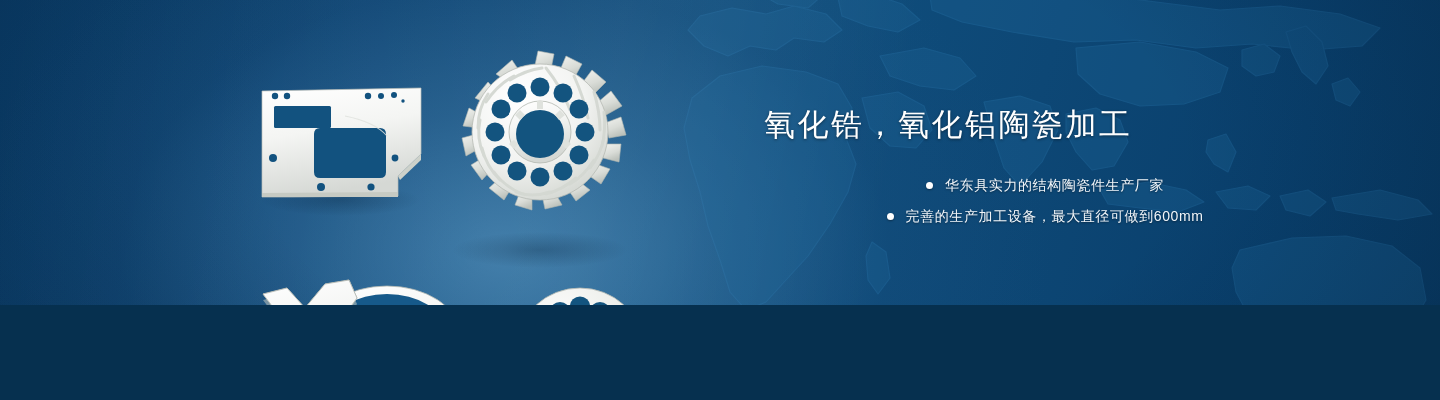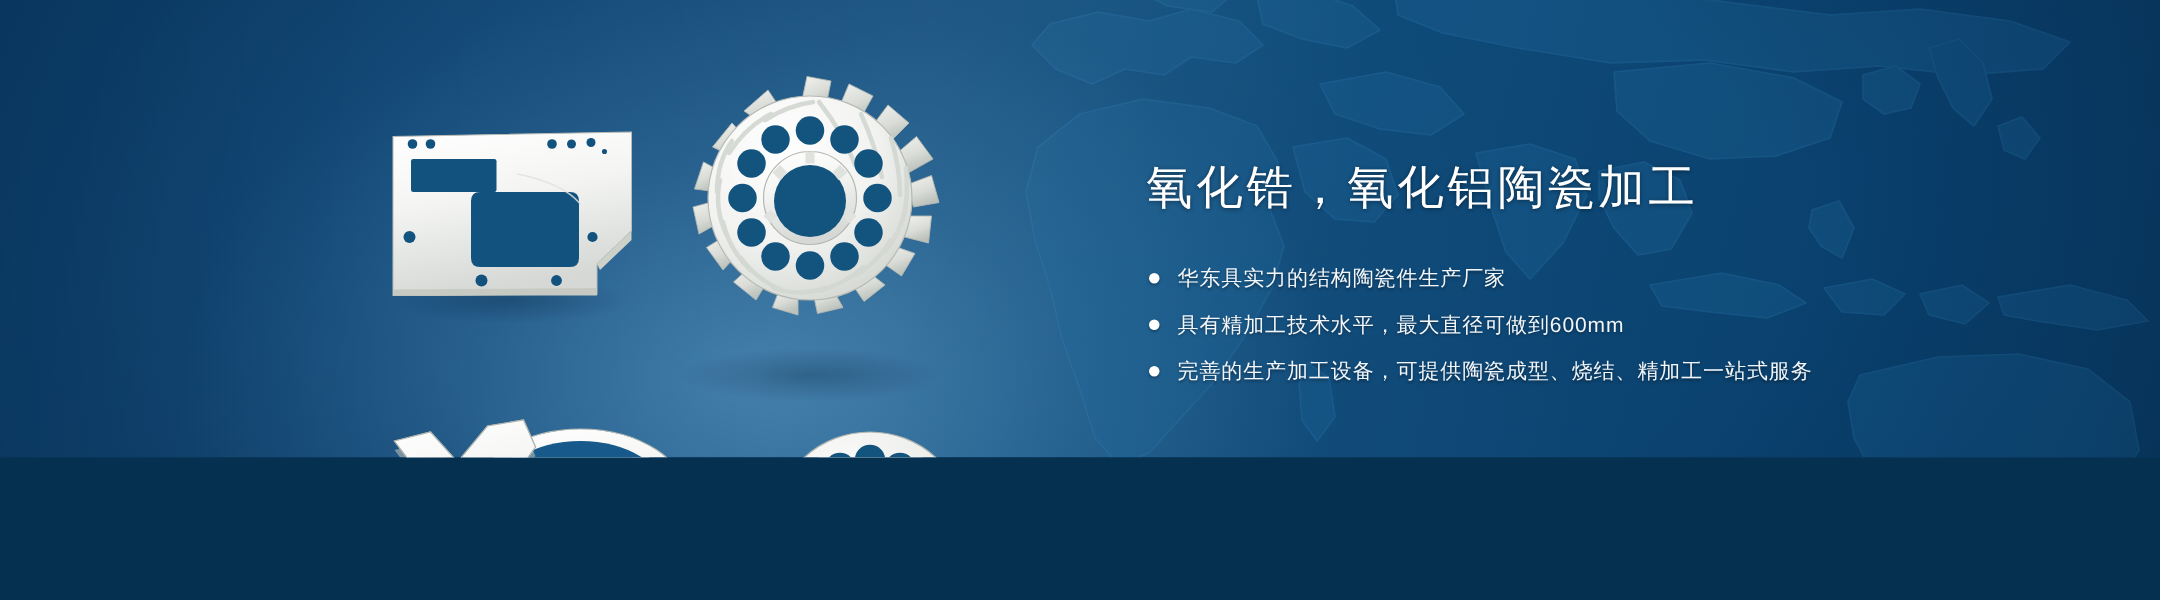--- a/index.html
+++ b/index.html
@@ -84,20 +84,21 @@
   .bullets{
     list-style:none;
     margin:29px 0 0 2px;
     padding:0;
   }
   .bullets li{
     display:flex;
     align-items:center;
     height:21px;
     margin-bottom:10px;
+    justify-content:center;
   }
   .dot{
     flex:0 0 auto;
     width:7px; height:7px;
     border-radius:50%;
     background:#ffffff;
     margin-right:12px;
     box-shadow:0 1px 2px rgba(0,0,0,0.35);
   }
   .bullet-text{
@@ -343,22 +344,18 @@
   <div class="copy">
     <h1 class="headline">氧化锆，氧化铝陶瓷加工</h1>
 
     <ul class="bullets">
       <li>
         <span class="dot"></span>
         <span class="bullet-text">华东具实力的结构陶瓷件生产厂家</span>
       </li>
       <li>
         <span class="dot"></span>
-        <span class="bullet-text">具有精加工技术水平，最大直径可做到600mm</span>
-      </li>
-      <li>
-        <span class="dot"></span>
-        <span class="bullet-text">完善的生产加工设备，可提供陶瓷成型、烧结、精加工一站式服务</span>
+        <span class="bullet-text">完善的生产加工设备，最大直径可做到600mm</span>
       </li>
     </ul>
   </div>
 
 </div>
 
 </body></html>

